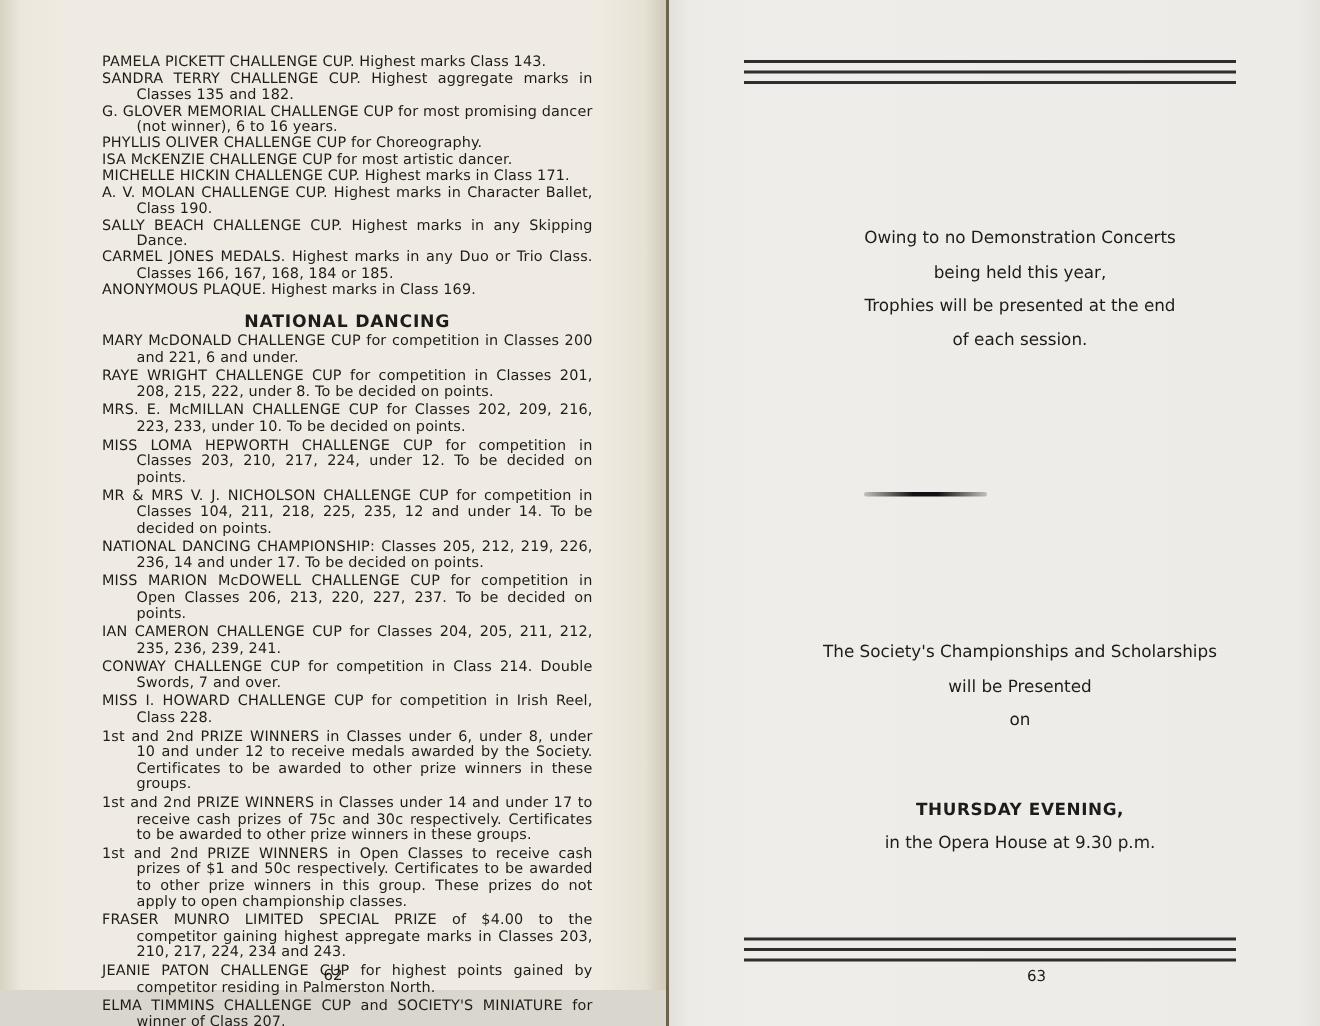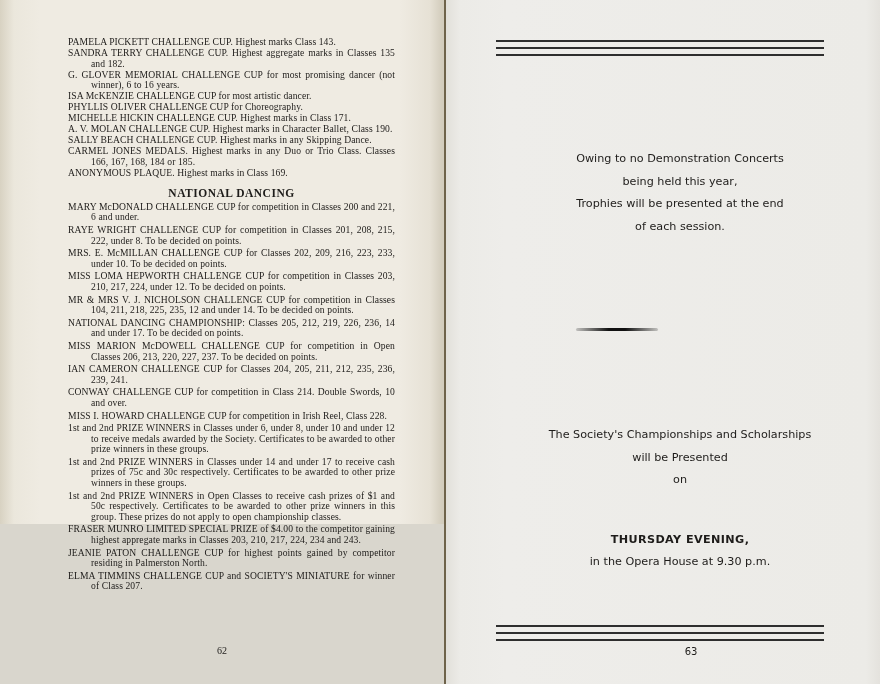--- a/index.html
+++ b/index.html
@@ -4,23 +4,22 @@
   <style>
     html, body { margin: 0; padding: 0; }
     body {
       width: 880px; height: 684px; overflow: hidden;
       background: #d9d6cd;
       font-family: "DejaVu Sans", sans-serif;
       color: #1e1c1a;
     }
     .spread { position: relative; width: 880px; height: 684px; display: flex; }
     .page-left {
-      position: relative; width: 444px; height: 524px;
+      position: relative; width: 444px; height: 660px;
       background: linear-gradient(90deg, #d8d2c2 0px, #ebe7dc 14px, #efebe2 40px, #efebe2 400px, #e6e1d5 430px, #d3cdbd 442px);
-      font-family: Liberation Serif, serif;
     }
     .gutter { width: 2px; height: 684px; background: #6e634a; }
     .page-right {
       position: relative; width: 434px; height: 684px;
       background: linear-gradient(90deg, #e2e0da 0px, #ecebe7 14px, #eeedea 60px, #ecebe7 420px, #e4e2dd 434px);
     }
     .left-content {
       position: absolute; left: 68px; top: 37px; width: 327px;
       font-size: 9.6px; line-height: 10.6px; letter-spacing: 0.1px;
     }
@@ -59,39 +58,39 @@
 </head>
 <body>
 
 <div class="spread">
 
   <div class="page-left">
     <div class="left-content">
       <p class="entry tight">PAMELA PICKETT CHALLENGE CUP.  Highest marks Class 143.</p>
       <p class="entry tight">SANDRA TERRY CHALLENGE CUP.  Highest aggregate marks in Classes 135 and 182.</p>
       <p class="entry tight">G. GLOVER MEMORIAL CHALLENGE CUP for most promising dancer (not winner), 6 to 16 years.</p>
+      <p class="entry tight">PHYLLIS OLIVER CHALLENGE CUP for Choreography.</p>
       <p class="entry tight">ISA McKENZIE CHALLENGE CUP for most artistic dancer.</p>
-      <p class="entry tight">PHYLLIS OLIVER CHALLENGE CUP for Choreography.</p>
       <p class="entry tight">MICHELLE HICKIN CHALLENGE CUP.  Highest marks in Class 171.</p>
       <p class="entry tight">A. V. MOLAN CHALLENGE CUP.  Highest marks in Character Ballet, Class 190.</p>
       <p class="entry tight">SALLY BEACH CHALLENGE CUP.  Highest marks in any Skipping Dance.</p>
       <p class="entry tight">CARMEL JONES MEDALS.  Highest marks in any Duo or Trio Class. Classes 166, 167, 168, 184 or 185.</p>
       <p class="entry tight">ANONYMOUS PLAQUE.  Highest marks in Class 169.</p>
 
       <div class="section-heading">NATIONAL DANCING</div>
 
       <p class="entry">MARY McDONALD CHALLENGE CUP for competition in Classes 200 and 221, 6 and under.</p>
       <p class="entry">RAYE WRIGHT CHALLENGE CUP for competition in Classes 201, 208, 215, 222, under 8.  To be decided on points.</p>
       <p class="entry">MRS. E. McMILLAN CHALLENGE CUP for Classes 202, 209, 216, 223, 233, under 10.  To be decided on points.</p>
       <p class="entry">MISS LOMA HEPWORTH CHALLENGE CUP for competition in Classes 203, 210, 217, 224, under 12.  To be decided on points.</p>
       <p class="entry">MR &amp; MRS V. J. NICHOLSON CHALLENGE CUP for competition in Classes 104, 211, 218, 225, 235, 12 and under 14.  To be decided on points.</p>
       <p class="entry">NATIONAL DANCING CHAMPIONSHIP: Classes 205, 212, 219, 226, 236, 14 and under 17.  To be decided on points.</p>
       <p class="entry">MISS MARION McDOWELL CHALLENGE CUP for competition in Open Classes 206, 213, 220, 227, 237.  To be decided on points.</p>
       <p class="entry">IAN CAMERON CHALLENGE CUP for Classes 204, 205, 211, 212, 235, 236, 239, 241.</p>
-      <p class="entry">CONWAY CHALLENGE CUP for competition in Class 214.  Double Swords, 10 and over.</p>
+      <p class="entry">CONWAY CHALLENGE CUP for competition in Class 214.  Double Swords, 7 and over.</p>
       <p class="entry">MISS I. HOWARD CHALLENGE CUP for competition in Irish Reel, Class 228.</p>
       <p class="entry">1st and 2nd PRIZE WINNERS in Classes under 6, under 8, under 10 and under 12 to receive medals awarded by the Society.  Certificates to be awarded to other prize winners in these groups.</p>
       <p class="entry">1st and 2nd PRIZE WINNERS in Classes under 14 and under 17 to receive cash prizes of 75c and 30c respectively.  Certificates to be awarded to other prize winners in these groups.</p>
       <p class="entry">1st and 2nd PRIZE WINNERS in Open Classes to receive cash prizes of $1 and 50c respectively.  Certificates to be awarded to other prize winners in this group.  These prizes do not apply to open championship classes.</p>
       <p class="entry">FRASER MUNRO LIMITED SPECIAL PRIZE of $4.00 to the competitor gaining highest appregate marks in Classes 203, 210, 217, 224, 234 and 243.</p>
       <p class="entry">JEANIE PATON CHALLENGE CUP for highest points gained by competitor residing in Palmerston North.</p>
       <p class="entry">ELMA TIMMINS CHALLENGE CUP and SOCIETY'S MINIATURE for winner of Class 207.</p>
 
     </div>
     <div class="page-number-left">62</div>

